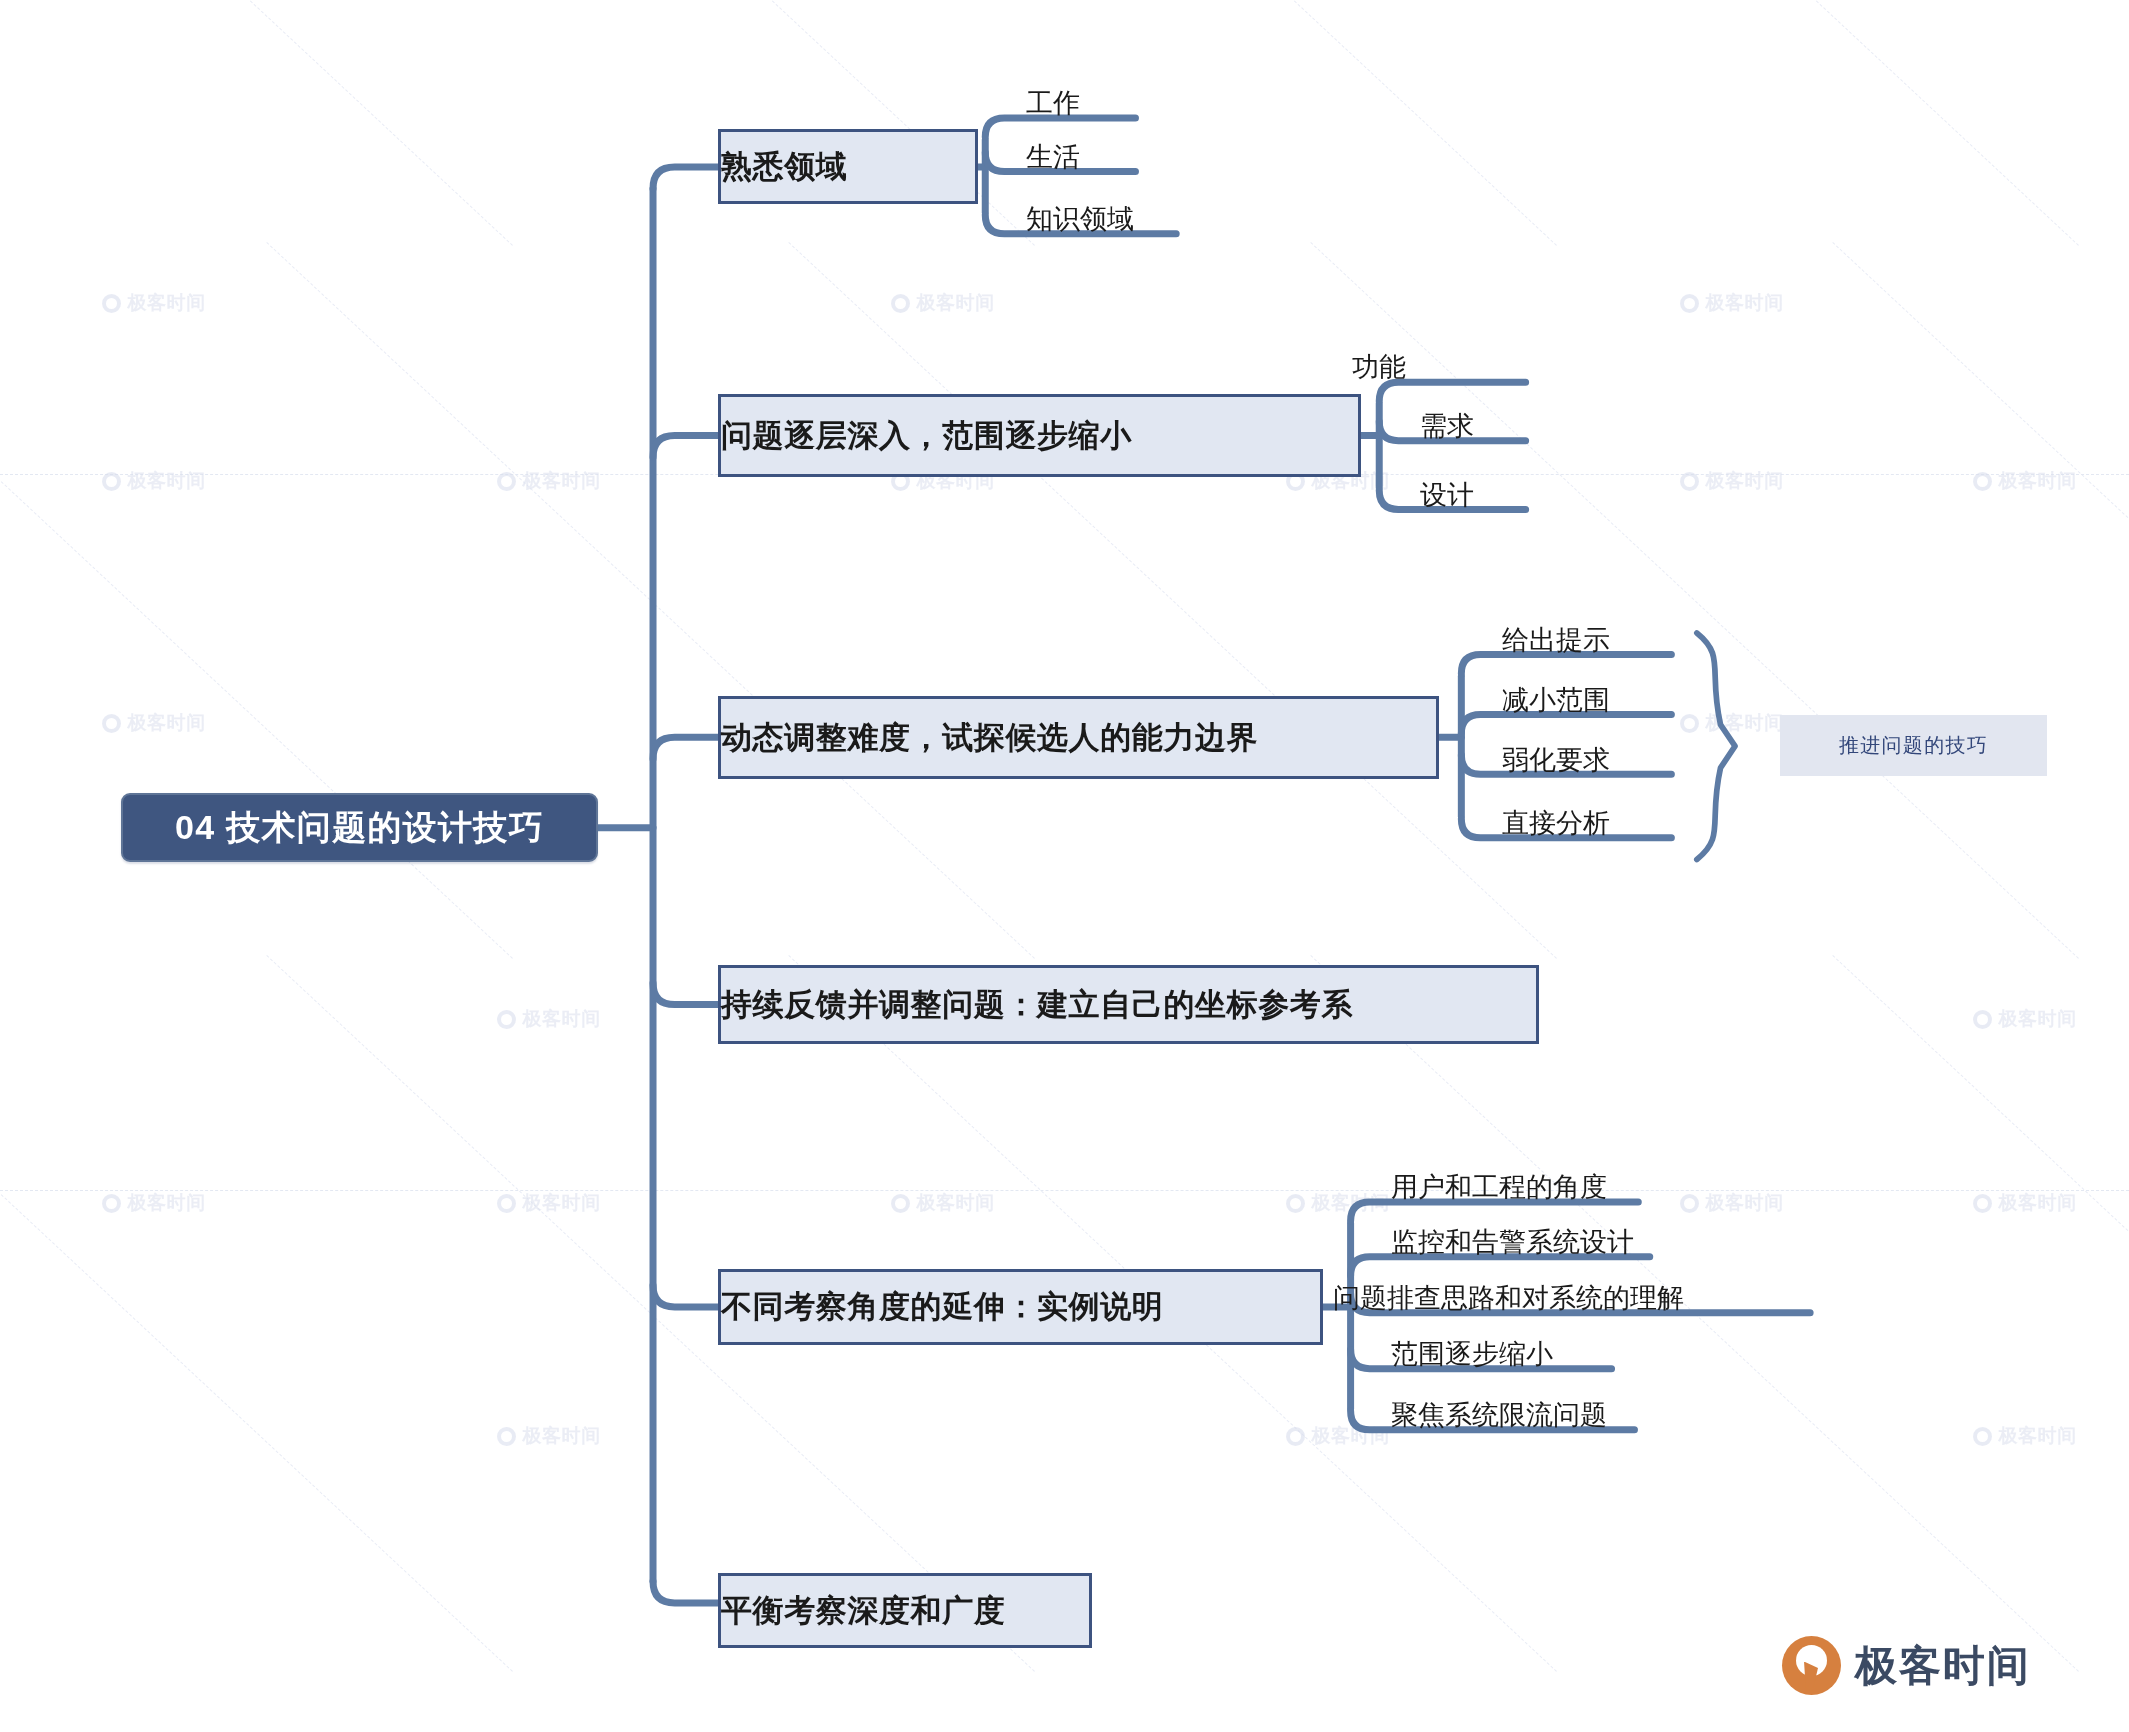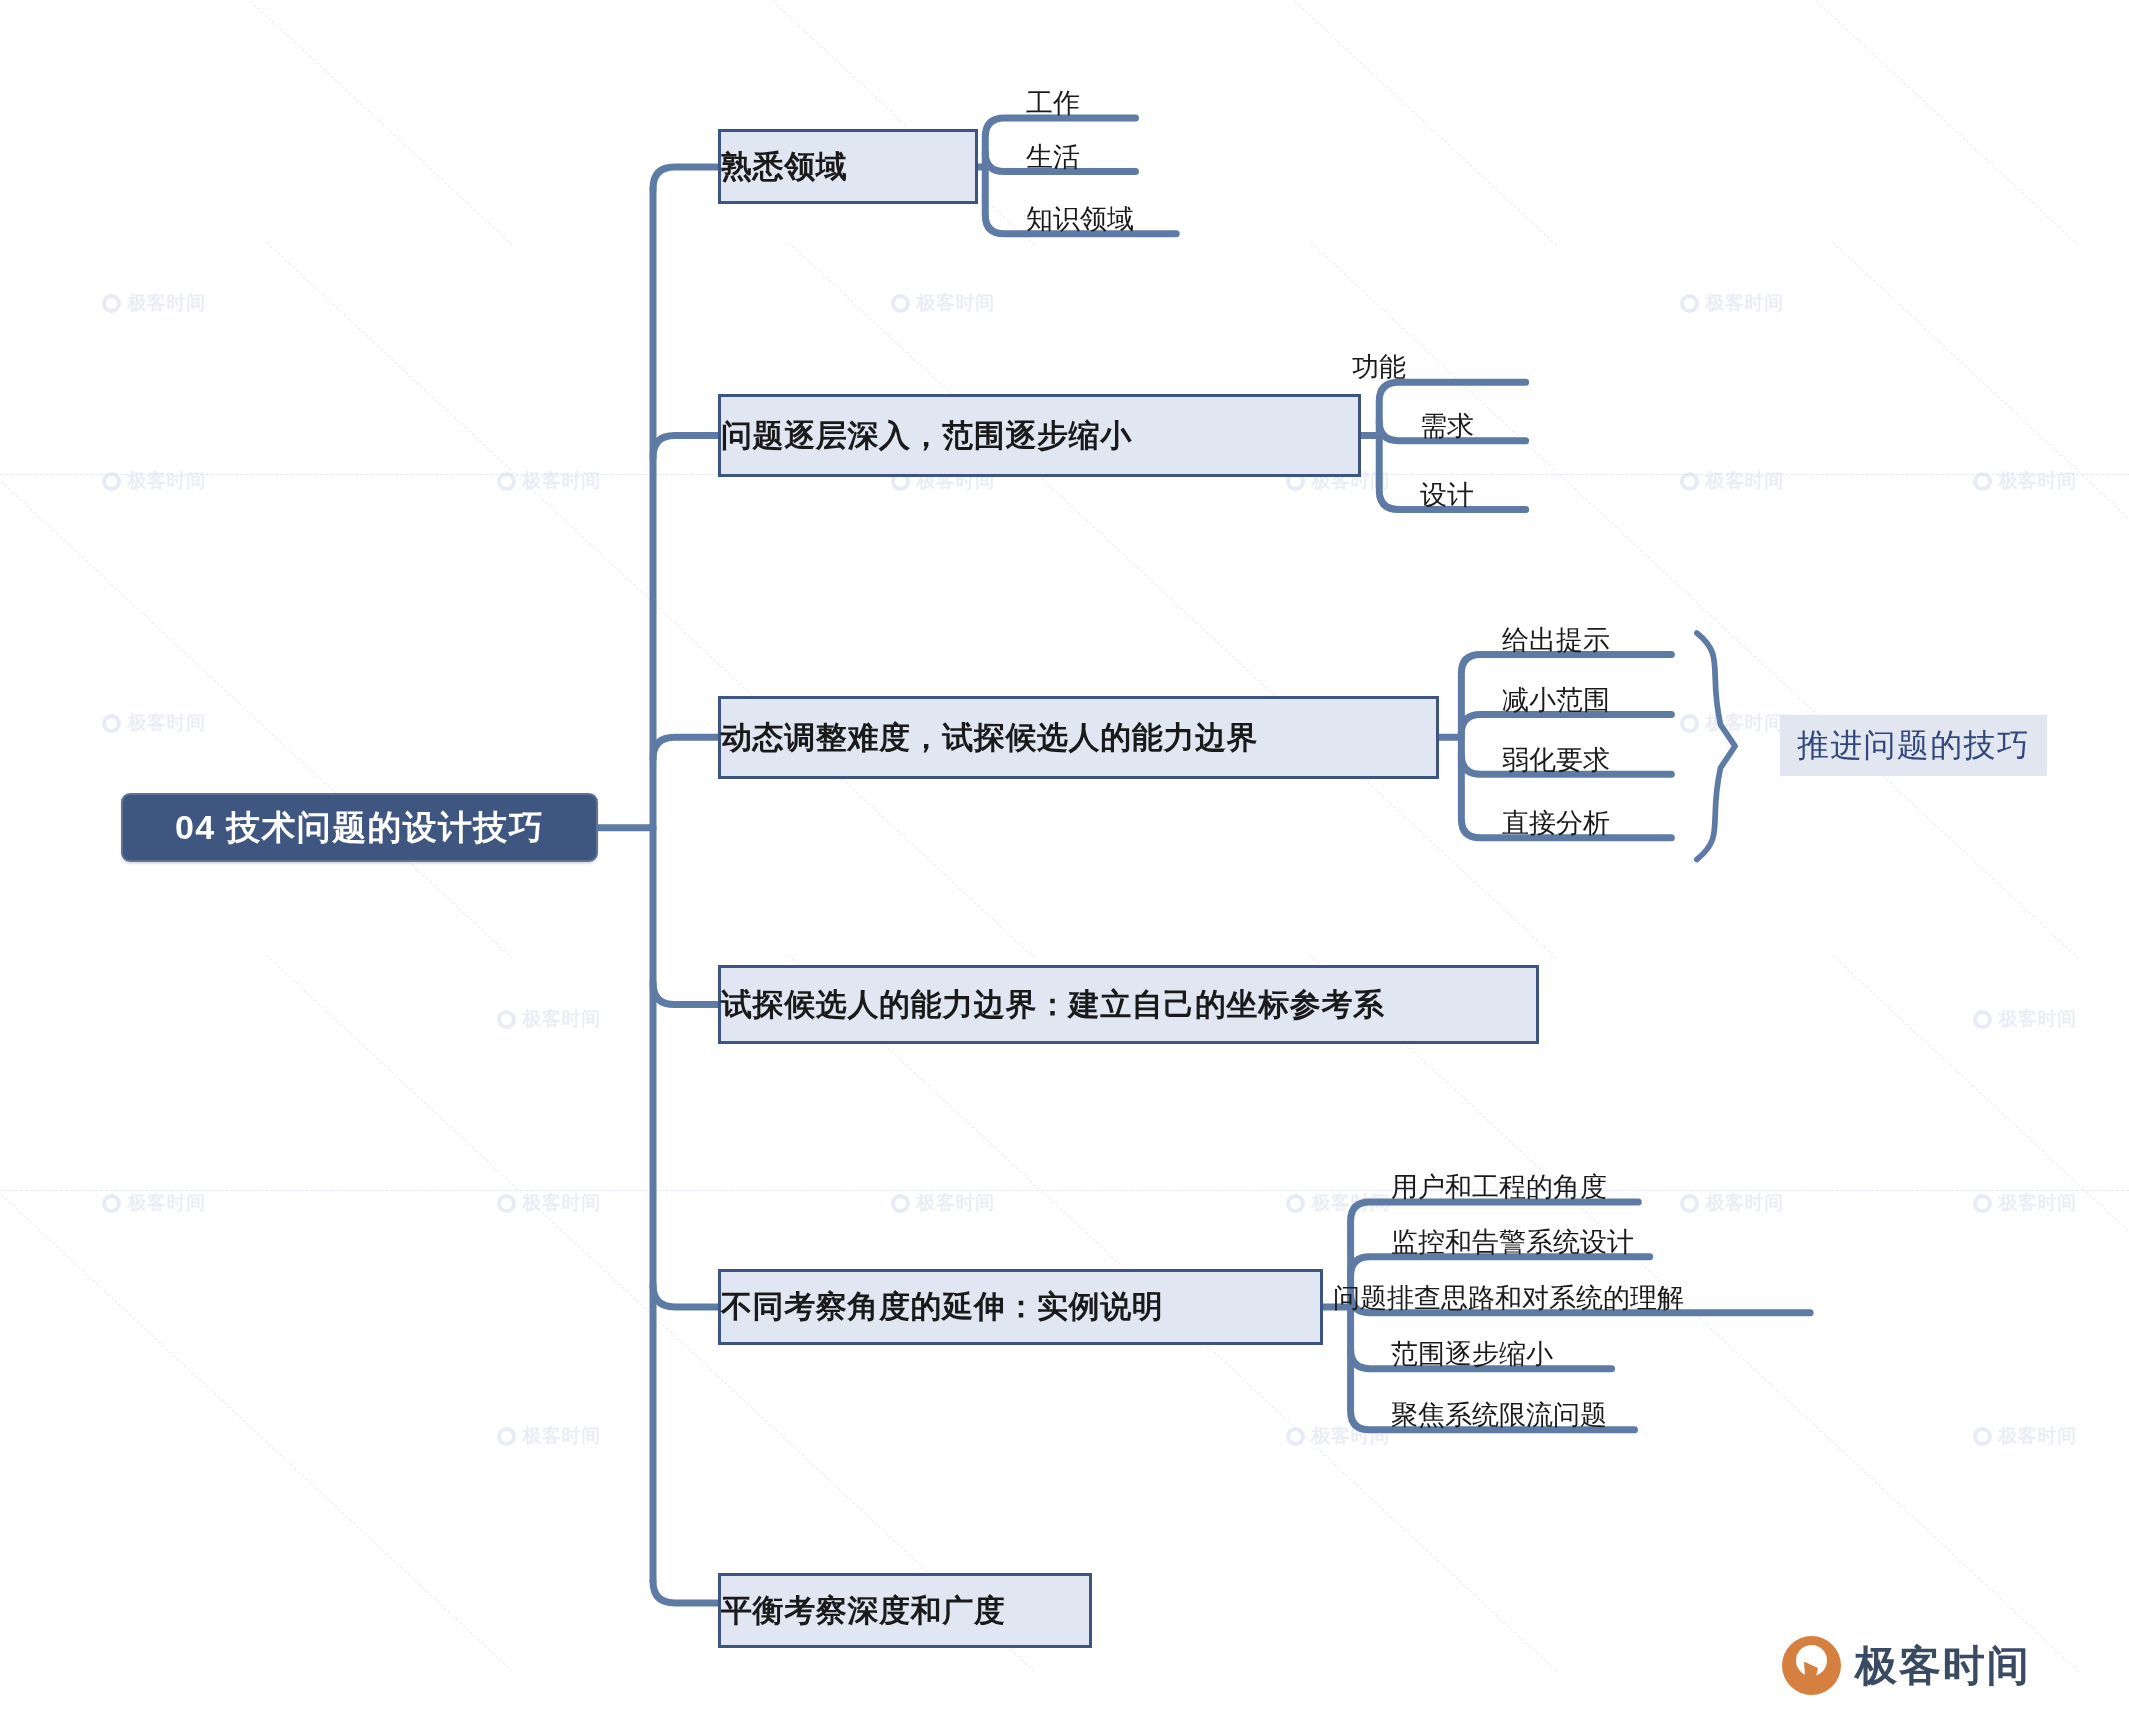--- a/index.html
+++ b/index.html
@@ -123,21 +123,21 @@
     line-height: 1.05;
     font-family: "Liberation Serif", "DejaVu Serif", serif;
   }
 
   .summary-node {
     background: #e2e6f0;
     justify-content: center;
     align-items: center;
   }
   .summary-node .node-label {
-    font-size: 32px;
+    font-size: 20px;
     font-weight: 400;
     color: #33477a;
     letter-spacing: 1.3px;
     white-space: nowrap;
     font-family: "Liberation Serif", "DejaVu Serif", serif;
   }
 
   
   #brand-logo {
     position: absolute;
@@ -380,21 +380,21 @@
       <div class="node leaf-node" style="left: 1497px; top: 735px; width: 299px; height: 39px;">
         <span class="node-label">弱化要求</span>
       </div>
       <div class="node leaf-node" style="left: 1497px; top: 798px; width: 299px; height: 39px;">
         <span class="node-label">直接分析</span>
       </div>
       <div class="node summary-node" style="left: 1780px; top: 715px; width: 267px; height: 61px;">
         <span class="node-label">推进问题的技巧</span>
       </div>
       <div class="node branch-node" style="left: 718px; top: 965px; width: 821px; height: 79px;">
-        <span class="node-label">试探候选人的能力边界：建立自己的坐标参考系</span>
+        <span class="node-label">持续反馈并调整问题：建立自己的坐标参考系</span>
       </div>
       <div class="node branch-node" style="left: 718px; top: 1269px; width: 605px; height: 76px;">
         <span class="node-label">不同考察角度的延伸：实例说明</span>
       </div>
       <div class="node leaf-node" style="left: 1386px; top: 1162px; width: 377px; height: 39px;">
         <span class="node-label">用户和工程的角度</span>
       </div>
       <div class="node leaf-node" style="left: 1386px; top: 1217px; width: 388px; height: 39px;">
         <span class="node-label">监控和告警系统设计</span>
       </div>

